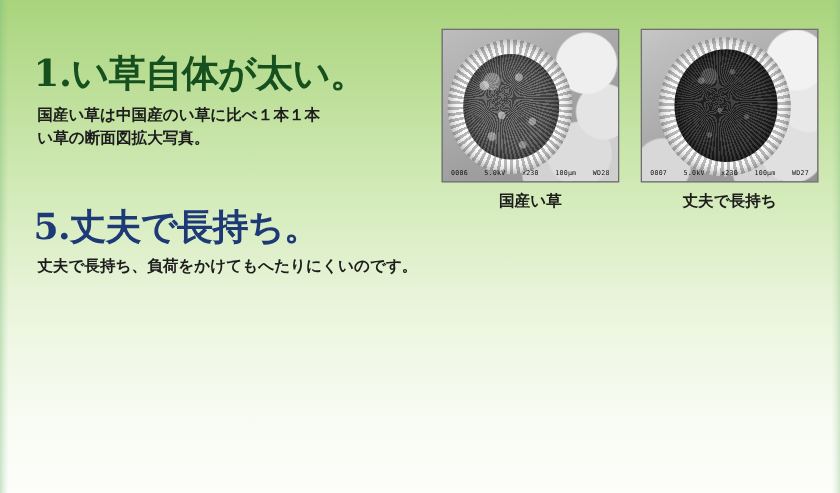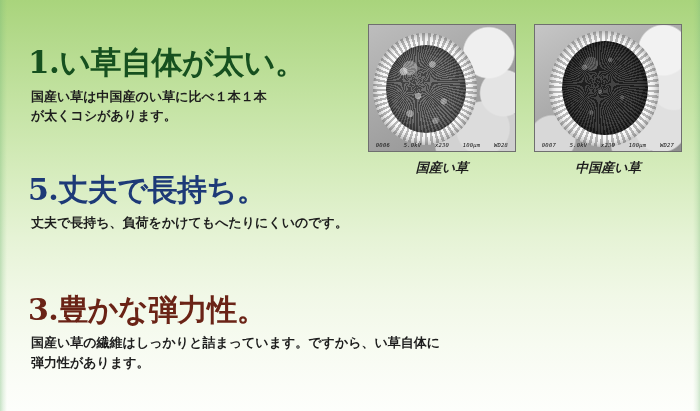--- a/index.html
+++ b/index.html
@@ -114,21 +114,20 @@
   }
 
   .photo-row {
     display: flex;
     justify-content: space-between;
     margin-top: 6px;
   }
 
   .photo-cell {
     width: 148px;
-    font-style: italic;
   }
 
   .photo-frame {
     position: relative;
     width: 148px;
     height: 128px;
     overflow: hidden;
     background: #9b9b9b;
     border: 1px solid #6f6f6f;
     box-sizing: border-box;
@@ -263,38 +262,31 @@
 
   <div class="edge-strip left"></div>
   <div class="edge-strip right"></div>
 
   <div class="text-column">
 
     <div class="section section-1">
       <h2 class="heading heading-1">1.い草自体が太い。</h2>
       <p class="body-text">
         <span class="line">国産い草は中国産のい草に比べ１本１本</span>
-        <span class="line">が太くコシがあります。</span>
+        <span class="line">い草の断面図拡大写真。</span>
       </p>
     </div>
 
     <div class="section section-2">
       <h2 class="heading heading-2">5.丈夫で長持ち。</h2>
       <p class="body-text">
         <span class="line">丈夫で長持ち、負荷をかけてもへたりにくいのです。</span>
       </p>
     </div>
 
-    <div class="section section-3">
-      <h2 class="heading heading-3">3.豊かな弾力性。</h2>
-      <p class="body-text">
-        <span class="line">国産い草の繊維はしっかりと詰まっています。ですから、い草自体に</span>
-        <span class="line">弾力性があります。</span>
-      </p>
-    </div>
 
   </div>
 
   <div class="photo-panel">
 
 
     <div class="photo-row">
 
       <div class="photo-cell">
         <div class="photo-frame">
@@ -328,19 +320,19 @@
             </div>
           </div>
           <div class="scan-strip">
             <span>0007</span>
             <span>5.0kV</span>
             <span>x230</span>
             <span>100μm</span>
             <span>WD27</span>
           </div>
         </div>
-        <div class="photo-caption">中国産い草</div>
+        <div class="photo-caption">丈夫で長持ち</div>
       </div>
 
     </div>
   </div>
 
 </div>
 
 </body></html>

